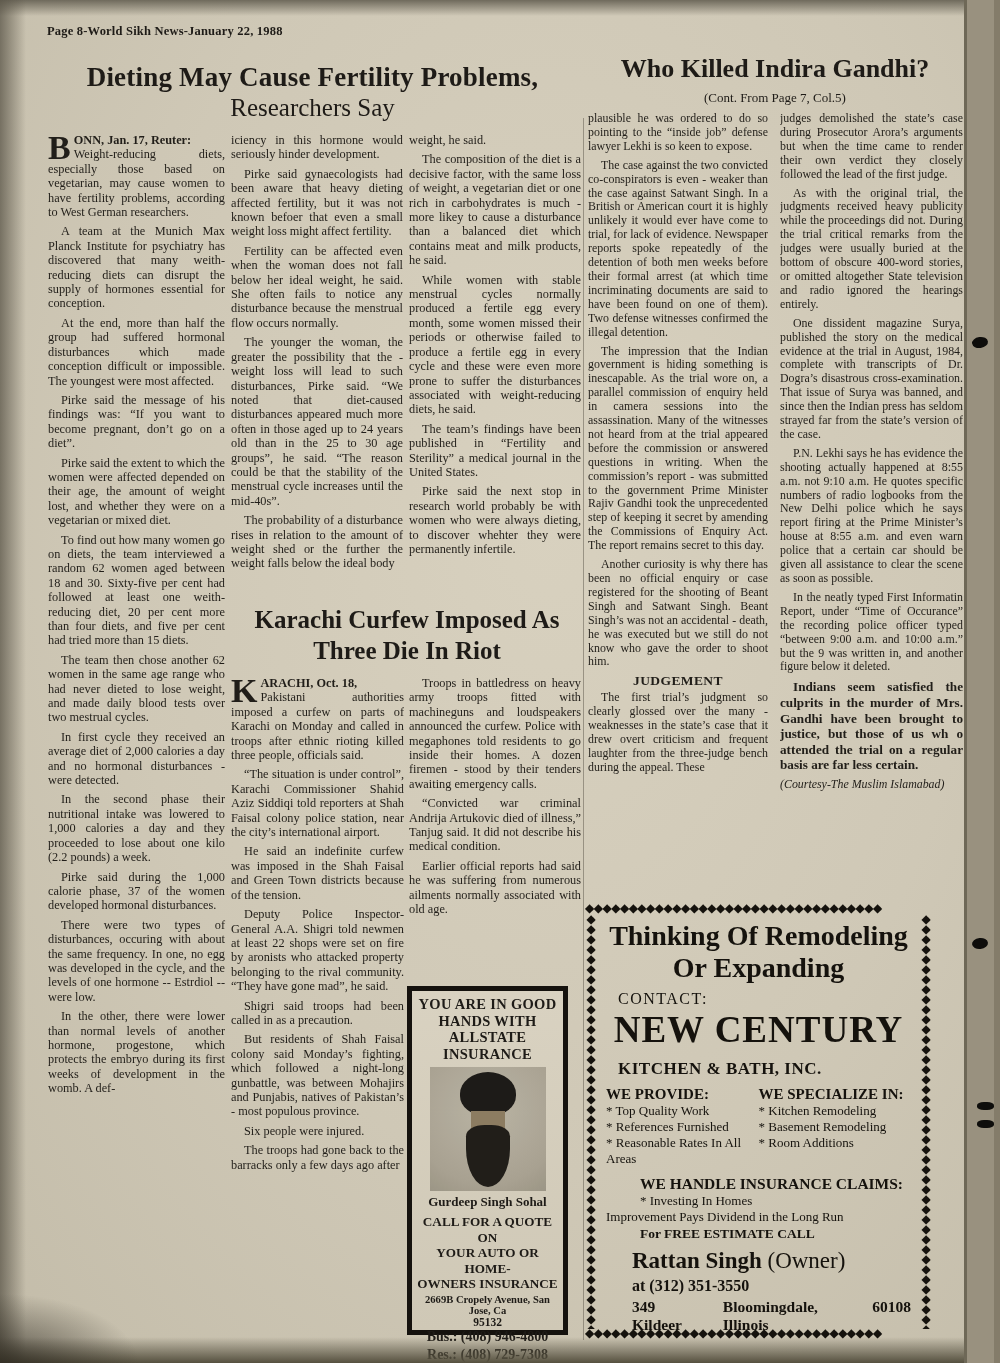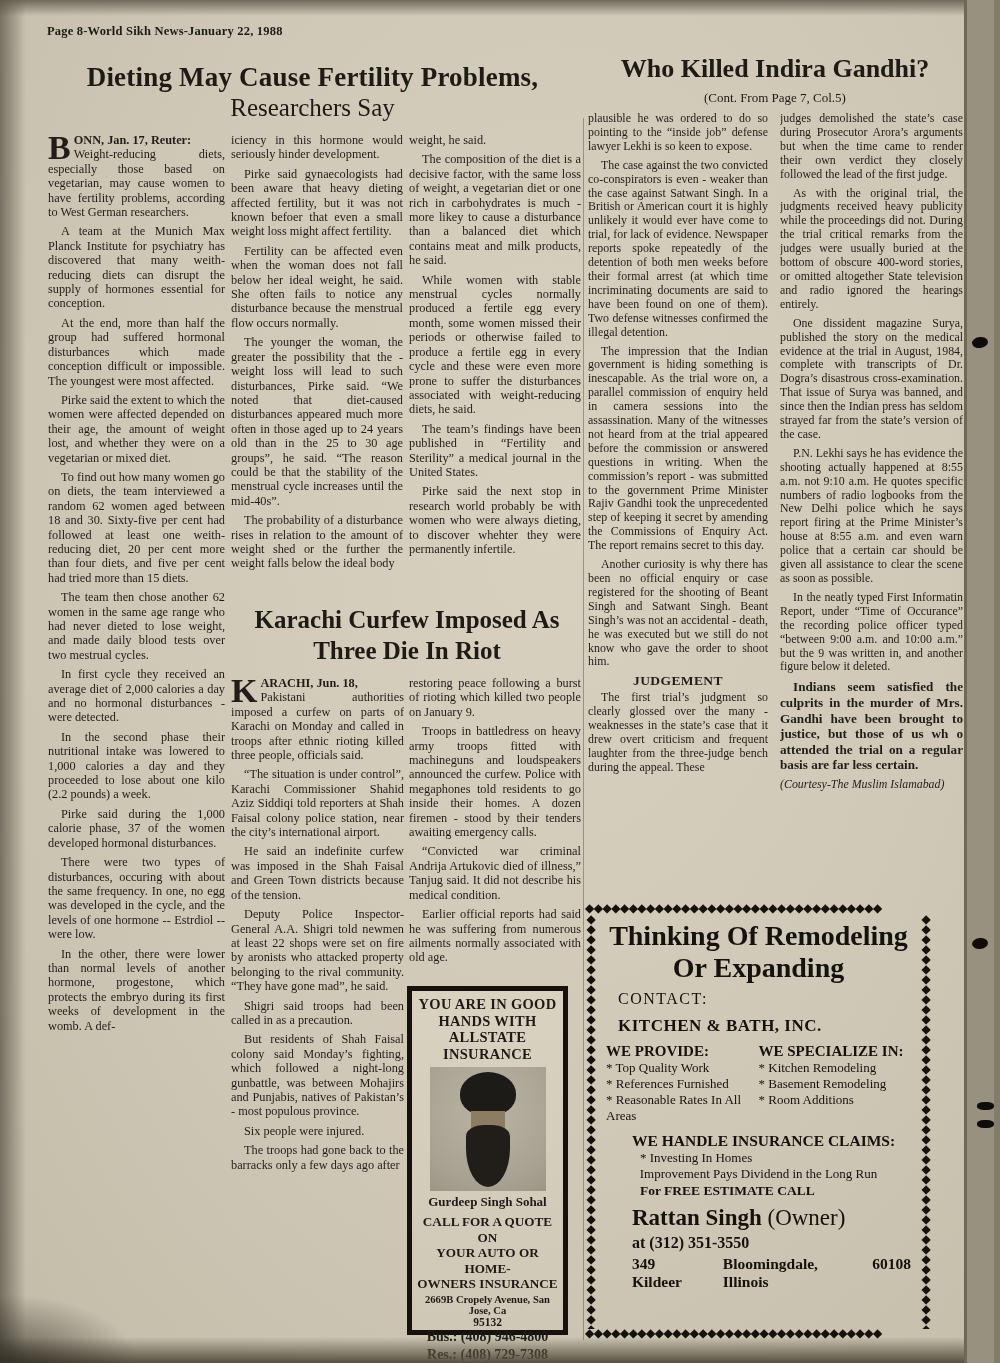--- a/index.html
+++ b/index.html
@@ -79,24 +79,24 @@
   .remodel-inner{position:absolute;left:13px;right:13px;top:13px;bottom:13px;padding:4px 8px;box-sizing:border-box;}
   .r-title{text-align:center;font-size:28px;font-weight:bold;line-height:32px;}
   .r-contact{font-size:16px;letter-spacing:1.5px;margin:6px 0 0 12px;}
   .r-company{font-size:37px;font-weight:bold;text-align:center;letter-spacing:1px;margin-top:0;}
   .r-company2{font-size:17px;font-weight:bold;margin:8px 0 0 12px;letter-spacing:.5px;}
   .r-cols{display:flex;margin-top:6px;}
   .r-col{width:50%;}
   .r-h{font-weight:bold;font-size:15px;line-height:18px;}
   .r-item{font-size:13px;line-height:16px;}
   .r-item::before{content:"* ";}
-  .r-claims-h{font-weight:bold;font-size:15.5px;margin:8px 0 0 26px;}
+  .r-claims-h{font-weight:bold;font-size:15.5px;margin:8px 0 0 26px;text-align:center;}
   .r-claim-item{font-size:13px;margin-left:34px;line-height:16px;}
   .r-claim-item::before{content:"* ";}
-  .r-claim-note{font-size:13px;line-height:16px;text-align:center;}
+  .r-claim-note{font-size:13px;line-height:16px;}
   .r-estimate{font-size:13.5px;font-weight:bold;margin-left:34px;line-height:17px;}
   .r-owner{margin:6px 0 0 26px;font-size:23px;}
   .r-owner .nm{font-weight:bold;}
   .r-phone{margin:3px 0 0 26px;font-weight:bold;font-size:16px;}
   .r-addr{margin:3px 0 0 26px;font-weight:bold;font-size:15.5px;display:flex;gap:24px;}
 </style>
 </head>
 <body>
 
 <div class="page-header">Page 8-World Sikh News-January 22, 1988</div>
@@ -104,20 +104,21 @@
 
 <div class="dieting-head">
   <div class="l1">Dieting May Cause Fertility Problems,</div>
   <div class="l2">Researchers Say</div>
 </div>
 <div class="col" id="dieting-col1">
   <p class="dcp"><span class="dc">B</span><strong>ONN, Jan. 17, Reuter:</strong><br><span>Weight-reducing diets, especially those based on vegetarian, may cause women to have fertility problems, according to West German researchers.</span></p>
   <div>
       <p class="">A team at the Munich Max Planck Institute for psychiatry has discovered that many weith-reducing diets can disrupt the supply of hormones essential for conception.</p>
       <p class="">At the end, more than half the group had suffered hormonal disturbances which made conception difficult or impossible. The youngest were most affected.</p>
+      <p class="">Pirke said the message of his findings was: “If you want to become pregnant, don’t go on a diet”.</p>
       <p class="">Pirke said the extent to which the women were affected depended on their age, the amount of weight lost, and whether they were on a vegetarian or mixed diet.</p>
       <p class="">To find out how many women go on diets, the team interviewed a random 62 women aged between 18 and 30. Sixty-five per cent had followed at least one weith-reducing diet, 20 per cent more than four diets, and five per cent had tried more than 15 diets.</p>
       <p class="">The team then chose another 62 women in the same age range who had never dieted to lose weight, and made daily blood tests over two mestrual cycles.</p>
       <p class="">In first cycle they received an average diet of 2,000 calories a day and no hormonal disturbances - were detected.</p>
       <p class="">In the second phase their nutritional intake was lowered to 1,000 calories a day and they proceeded to lose about one kilo (2.2 pounds) a week.</p>
       <p class="">Pirke said during the 1,000 calorie phase, 37 of the women developed hormonal disturbances.</p>
       <p class="">There were two types of disturbances, occuring with about the same frequency. In one, no egg was developed in the cycle, and the levels of one hormone -- Estrdiol -- were low.</p>
       <p class="">In the other, there were lower than normal levels of another hormone, progestone, which protects the embryo during its first weeks of development in the womb. A def-</p>
     </div>
 </div>
@@ -138,34 +139,33 @@
       <p class="">The team’s findings have been published in “Fertility and Sterility” a medical journal in the United States.</p>
       <p class="">Pirke said the next stop in research world probably be with women who were always dieting, to discover whehter they were permanently infertile.</p>
     </div>
 </div>
 
 <div class="karachi-head">
   <div>Karachi Curfew Imposed As</div>
   <div>Three Die In Riot</div>
 </div>
 <div class="col" id="karachi-col1">
-  <p class="dcp"><span class="dc">K</span><strong>ARACHI, Jun. 18,</strong><br><span>Pakistani authorities imposed a curfew on parts of Karachi on Monday and called in troops after ethnic rioting killed three people, officials said.</span></p>
+  <p class="dcp"><span class="dc">K</span><strong>ARACHI, Oct. 18,</strong><br><span>Pakistani authorities imposed a curfew on parts of Karachi on Monday and called in troops after ethnic rioting killed three people, officials said.</span></p>
   <div>
       <p class="">“The situation is under control”, Karachi Commissioner Shahid Aziz Siddiqi told reporters at Shah Faisal colony police station, near the city’s international airport.</p>
       <p class="">He said an indefinite curfew was imposed in the Shah Faisal and Green Town districts because of the tension.</p>
       <p class="">Deputy Police Inspector-General A.A. Shigri told newmen at least 22 shops were set on fire by aronists who attacked property belonging to the rival community. “They have gone mad”, he said.</p>
       <p class="">Shigri said troops had been called in as a precaution.</p>
       <p class="">But residents of Shah Faisal colony said Monday’s fighting, which followed a night-long gunbattle, was between Mohajirs and Punjabis, natives of Pakistan’s - most populous province.</p>
       <p class="">Six people were injured.</p>
       <p class="">The troops had gone back to the barracks only a few days ago after</p>
     </div>
 </div>
 <div class="col" id="karachi-col2">
   <div>
-      <p class="cont">restoring peace following a burst of rioting which killed two people on January 9.</p>
       <p class="">Troops in battledress on heavy army troops fitted with machineguns and loudspeakers announced the curfew. Police with megaphones told residents to go inside their homes. A dozen firemen - stood by their tenders awaiting emergency calls.</p>
       <p class="">“Convicted war criminal Andrija Artukovic died of illness,” Tanjug said. It did not describe his medical condition.</p>
       <p class="">Earlier official reports had said he was suffering from numerous ailments normally associated with old age.</p>
     </div>
 </div>
 
 <div class="gandhi-head">Who Killed Indira Gandhi?</div>
 <div class="gandhi-sub">(Cont. From Page 7, Col.5)</div>
 <div class="col" id="gandhi-col1">
   <div>
@@ -297,20 +297,21 @@
 ◆
 ◆
 ◆
 ◆
 ◆
 ◆</div>
   <div class="remodel-inner">
     <div class="r-title">Thinking Of Remodeling</div>
     <div class="r-title">Or Expanding</div>
     <div class="r-contact">CONTACT:</div>
+    <div class="r-company">NEW CENTURY</div>
     <div class="r-company2">KITCHEN &amp; BATH, INC.</div>
     <div class="r-cols">
       <div class="r-col">
         <div class="r-h">WE PROVIDE:</div>
         <div>
             <div class="r-item">Top Quality Work</div>
             <div class="r-item">References Furnished</div>
             <div class="r-item">Reasonable Rates In All Areas</div>
           </div>
       </div>

